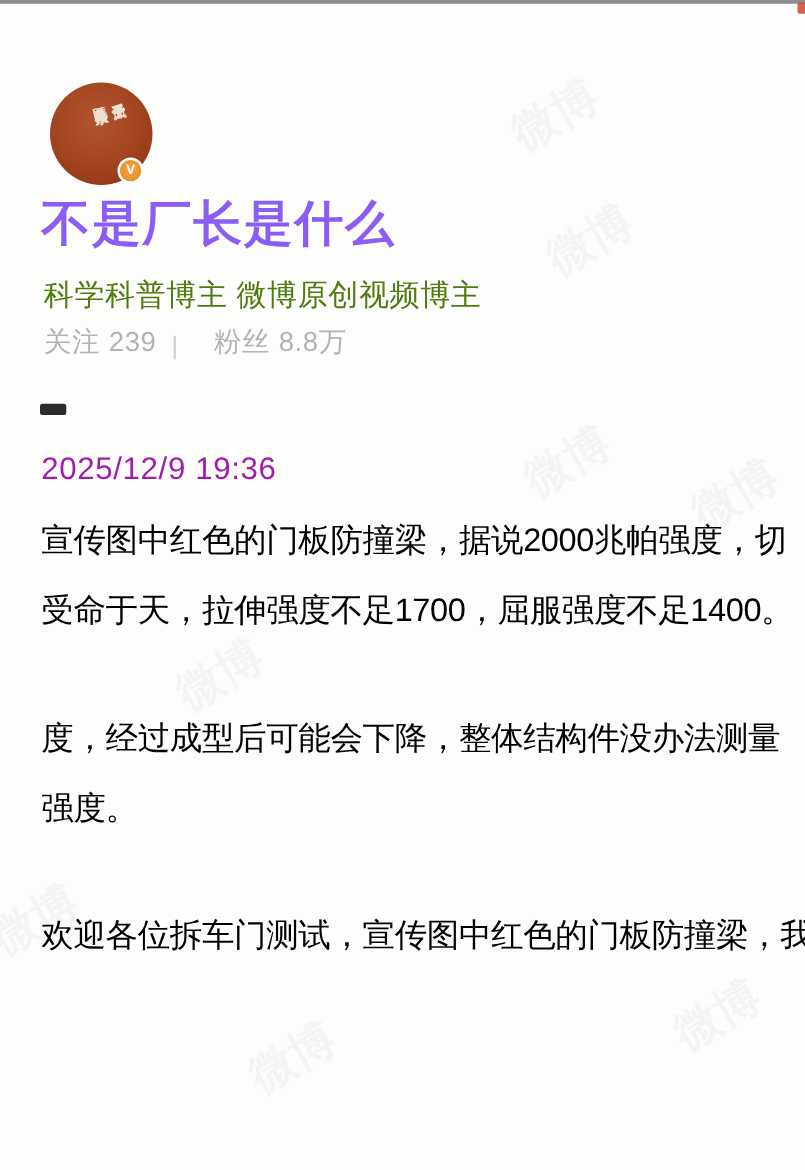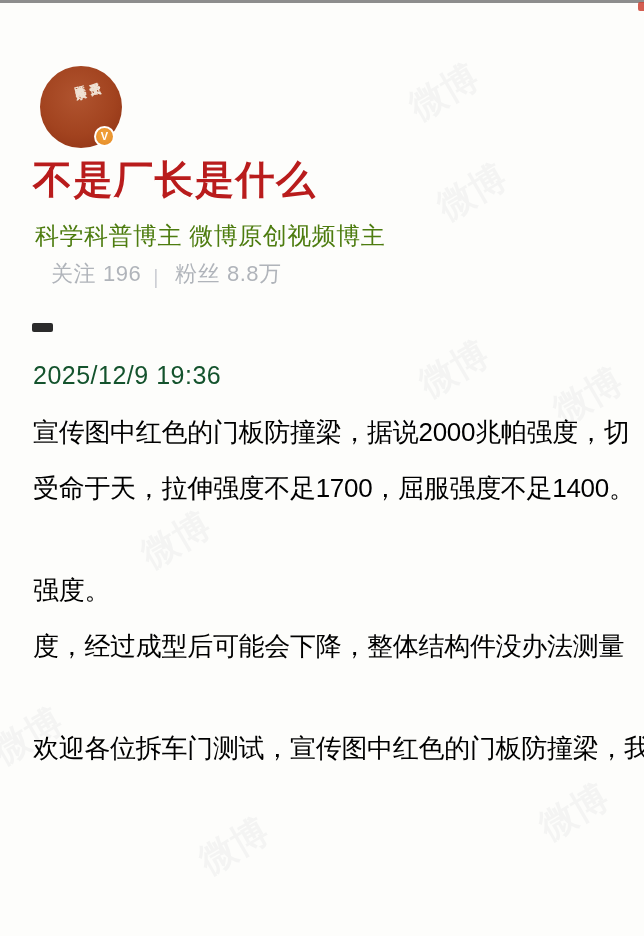--- a/index.html
+++ b/index.html
@@ -44,44 +44,44 @@
   }
   .v-badge-inner{
     width:17px;height:17px;border-radius:50%;
     background:radial-gradient(circle at 50% 40%, #f2a33c 0%, #e8922d 70%, #df7f1a 100%);
     color:#fff;font-size:11px;font-weight:bold;
     display:flex;align-items:center;justify-content:center;
     line-height:1;
   }
   .username{
     position:absolute;left:33px;top:156px;
-    font-size:39px;font-weight:bold;color:#b91c1c;
+    font-size:39px;font-weight:bold;color:#8b5cf6;
     letter-spacing:1.5px;line-height:48px;white-space:nowrap;
   }
   .bio{
     position:absolute;left:35px;top:220px;
     font-size:24px;color:#4d7c0f;letter-spacing:.5px;white-space:nowrap;
   }
   .stats{
-    position:absolute;left:51px;top:259px;
+    position:absolute;left:35px;top:259px;
     font-size:22px;color:#b0b4ba;letter-spacing:.5px;
     display:flex;align-items:flex-end;white-space:nowrap;
   }
   .stats .num{margin-left:7px;}
   .stats .sep{margin:0 12px;color:#ccced4;font-size:20px;}
-  .stats .lbl2{margin-left:4px;}
+  .stats .lbl2{margin-left:16px;}
   .stats .grp{display:flex;align-items:center;}
   
   .dash{
     position:absolute;left:32px;top:323px;width:21px;height:9px;
     background:#2b2b2b;border-radius:2px;
   }
   .timestamp{
     position:absolute;left:33px;top:361px;
-    font-size:25px;color:#14532d;letter-spacing:.5px;
+    font-size:25px;color:#a21caf;letter-spacing:.5px;
   }
   .post-body{
     position:absolute;left:33px;top:404px;width:592px;
     font-size:26px;color:#000000;
   }
   .post-body .para{margin:0 0 46px 0;}
   .post-body .line{
     line-height:56px;letter-spacing:-0.3px;white-space:nowrap;
   }
   
@@ -116,37 +116,37 @@
 <div class="v-badge">
   <div class="v-badge-inner">V</div>
 </div>
 
 <div class="username">不是厂长是什么</div>
 <div class="bio">科学科普博主 微博原创视频博主</div>
 
 <div class="stats">
   <span class="grp">
     <span>关注</span>
-    <span class="num">196</span>
+    <span class="num">239</span>
   </span>
   <span class="sep">|</span>
   <span class="grp">
     <span class="lbl2">粉丝</span>
     <span class="num">8.8万</span>
   </span>
 </div>
 
 <div class="dash"></div>
 <div class="timestamp">2025/12/9 19:36</div>
 
 <div class="post-body">
   <div class="para">
     <div class="line">宣传图中红色的门板防撞梁，据说2000兆帕强度，切</div>
     <div class="line">受命于天，拉伸强度不足1700，屈服强度不足1400。</div>
   </div>
   <div class="para">
+    <div class="line">度，经过成型后可能会下降，整体结构件没办法测量</div>
     <div class="line">强度。</div>
-    <div class="line">度，经过成型后可能会下降，整体结构件没办法测量</div>
   </div>
   <div class="para">
     <div class="line">欢迎各位拆车门测试，宣传图中红色的门板防撞梁，我</div>
   </div>
 </div>
 
 </body></html>

